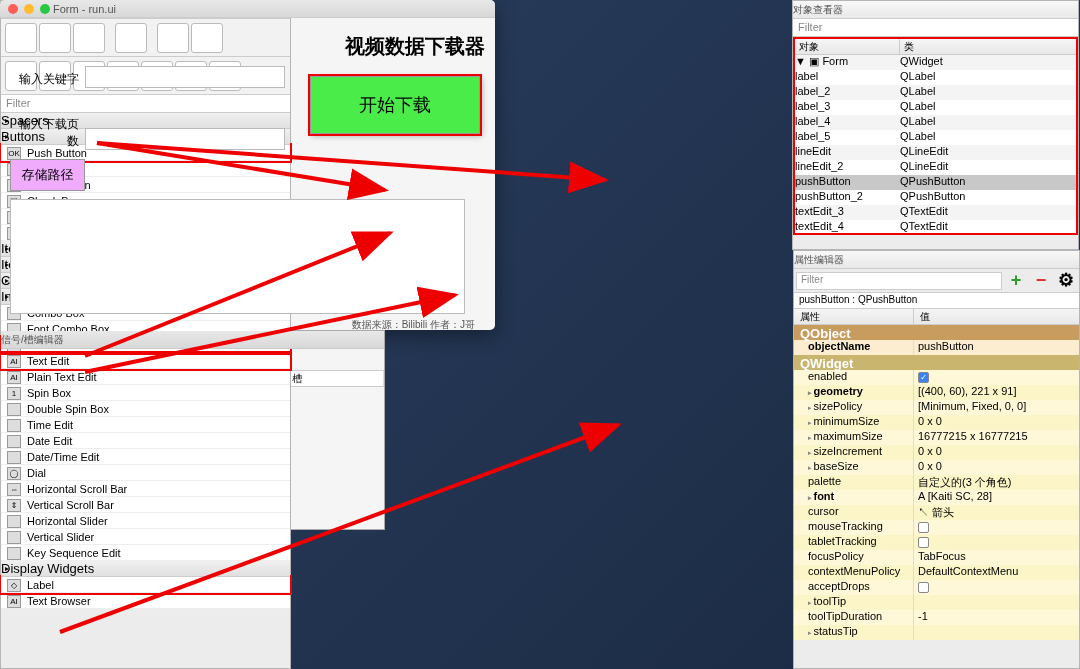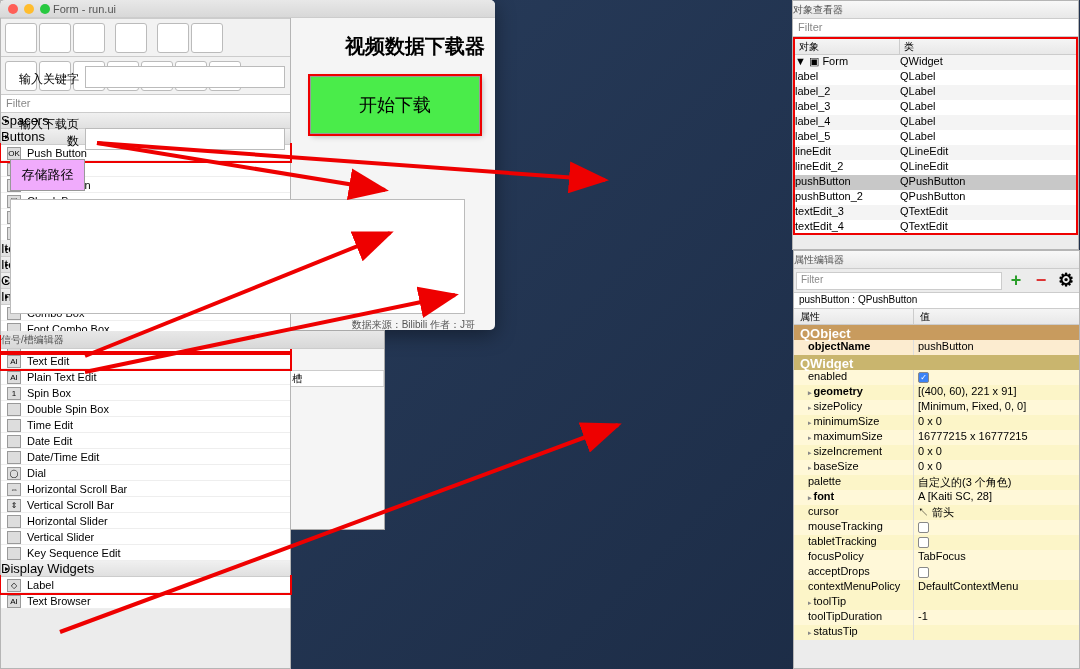--- a/index.html
+++ b/index.html
@@ -369,27 +369,27 @@
       <div><span class="chk"></span></div>
     </div>
  <div class="prow w2">
       <div>tabletTracking</div>
       <div><span class="chk"></span></div>
     </div>
  <div class="prow w">
       <div>focusPolicy</div>
       <div>TabFocus</div>
     </div>
+ <div class="prow w2">
+      <div>contextMenuPolicy</div>
+      <div>DefaultContextMenu</div>
+    </div>
  <div class="prow w">
       <div>acceptDrops</div>
       <div><span class="chk"></span></div>
-    </div>
- <div class="prow w2">
-      <div>contextMenuPolicy</div>
-      <div>DefaultContextMenu</div>
     </div>
  <div class="prow w2">
       <div class="ar">toolTip</div>
       <div></div>
     </div>
  <div class="prow w">
       <div>toolTipDuration</div>
       <div>-1</div>
     </div>
  <div class="prow w2">

